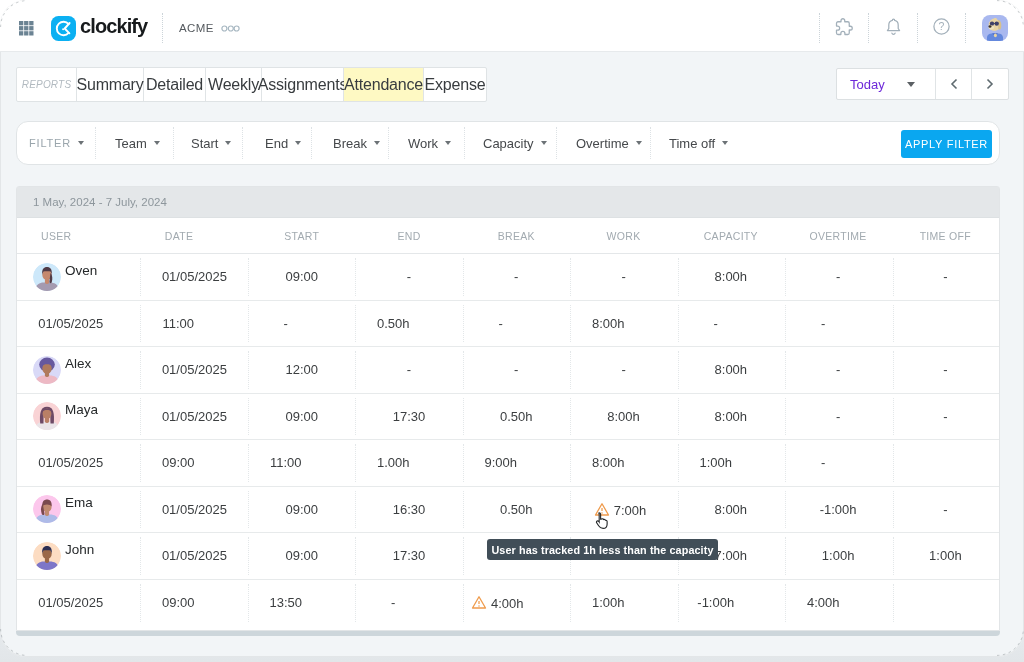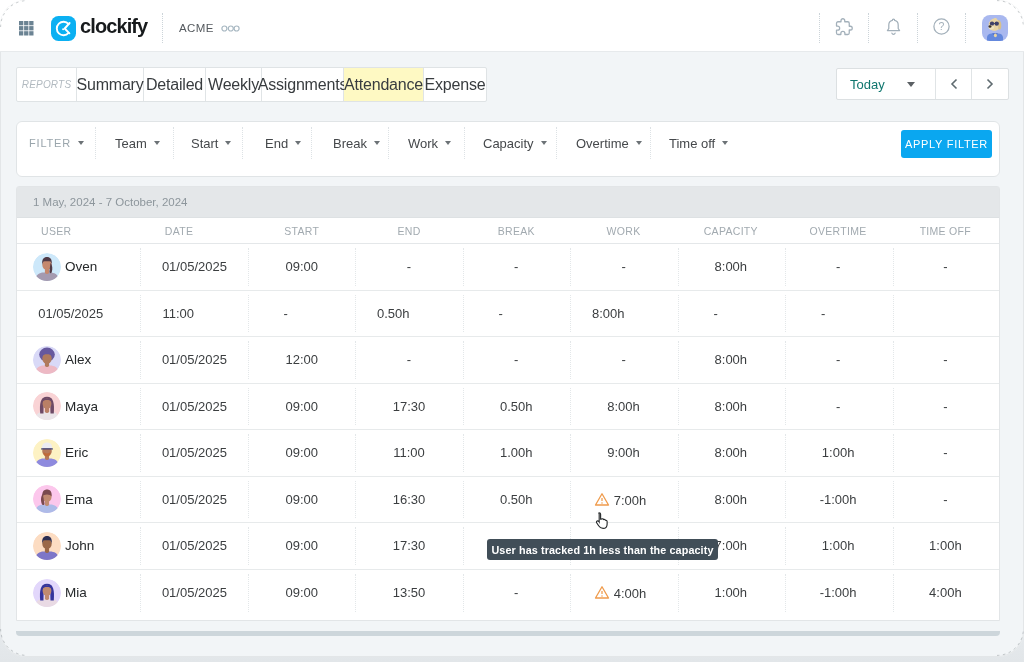--- a/index.html
+++ b/index.html
@@ -26,38 +26,38 @@
 .acme { position:absolute; left:179px; top:21.5px; font-size:11.5px; color:#54595e; letter-spacing:0.4px; }
 .tb-ico { position:absolute; top:18px; }
 .tb-avatar { position:absolute; left:982px; top:15px; width:26px; height:26px; border-radius:8px; overflow:hidden; }
 
 .tabs { position:absolute; left:16px; top:67px; height:35px; display:flex; background:#fff; border:1px solid #dfe3e5; border-radius:2px; }
 .tab { display:flex; align-items:center; justify-content:center; font-size:16px; letter-spacing:-0.2px; color:#383c3f; border-right:1px solid #e0e4e6; }
 .tab:last-child { border-right:none; }
 .tab.rep { font-size:10px; color:#b2bac0; letter-spacing:0.2px;font-style:italic; }
 .tab.active { background:#fef9c3; }
 .datenav { position:absolute; left:836px; top:68px; height:32px; display:flex; background:#fff; border:1px solid #dce0e2; border-radius:2px; }
-.dn-today { width:99px; display:flex; align-items:center; justify-content:space-between; padding:0 20px 0 13px; font-size:13px; color:#0f766e; border-right:1px solid #e0e4e6; }
+.dn-today { width:99px; display:flex; align-items:center; justify-content:space-between; padding:0 20px 0 13px; font-size:13px; color:#6d28d9; border-right:1px solid #e0e4e6; }
 .dn-btn { width:36px; display:flex; align-items:center; justify-content:center; border-right:1px solid #e0e4e6; }
 .dn-btn:last-child { border-right:none; }
 .caret { display:inline-block; width:0; height:0; border-left:4.5px solid transparent; border-right:4.5px solid transparent; border-top:5px solid #5b6064; }
 
-.filterbar { position:absolute; left:16px; top:121px; width:984px; height:56px; background:#fff; border:1px solid #e0e4e6; border-radius:6px; }
+.filterbar { position:absolute; left:16px; top:121px; width:984px; height:44px; background:#fff; border:1px solid #e0e4e6; border-radius:12px; }
 .f-item { position:absolute; top:0; height:42px; display:flex; align-items:center; gap:7px; font-size:13px; color:#45484b; }
 .f-item .caret { border-left-width:3.8px; border-right-width:3.8px; border-top-width:4.4px; border-top-color:#6c7276; }
 .f-label { font-size:11px; color:#9aa5ac; letter-spacing:0.8px; }
 .f-sep { position:absolute; top:5px; height:32px; width:0; border-left:1px dotted #dde2e5; }
 .applybtn { position:absolute; left:884px; top:8px; width:91px; height:28px; background:#0aa7f0; color:#fff; border-radius:3px; font-size:11px; letter-spacing:0.7px; display:flex; align-items:center; justify-content:center; font-weight:400; }
 
 .card { position:absolute; left:16px; top:186px; width:984px; background:#fff; border:1px solid #e2e5e7; border-radius:3px 3px 0 0; padding-bottom:4px; }
 .datestrip { height:31px; background:#e4e7e9; display:flex; align-items:center; padding-left:16px; font-size:11.5px; color:#8d969c; border-bottom:1px solid #dde1e3; }
-.thead { height:26px; display:flex; align-items:center; border-bottom:1px solid #e4e7e9; font-size:10.5px; color:#a2aab0; letter-spacing:0.3px; }
+.thead { height:36px; display:flex; align-items:center; border-bottom:1px solid #e4e7e9; font-size:10.5px; color:#a2aab0; letter-spacing:0.3px; }
 .trow { height:46.5px; display:flex; align-items:center; border-bottom:1px solid #e7eaeb; font-size:13px; color:#3b3e40; position:relative; }
 .trow:last-child { border-bottom:none; }
-.c-user { width:124px; display:flex; align-items:center; padding-left:16px; gap:4px; }
+.c-user { width:124px; display:flex; padding-left:16px; gap:4px; }
 .c-user .nm { font-size:13.5px; color:#26292b; }
 .col { width:107.5px; text-align:center; }
 .colh-user { width:124px; padding-left:24px; }
 .vsep { position:absolute; top:4px; bottom:4px; width:0; border-left:1px dotted #e3e7e9; }
 .warn { display:inline-block; vertical-align:-2.5px; margin-right:4px; margin-left:-7px; }
 .cardbottom { position:absolute; left:16px; top:631px; width:984px; height:5px; background:#cdd6db; border-radius:0 0 4px 4px; }
 
 .tooltip { position:absolute; left:487px; top:539px; width:231px; height:21px; background:#414e58; border-radius:3px; color:#fff; font-size:10.8px; font-weight:700; display:flex; align-items:center; justify-content:center; z-index:5; white-space:nowrap; letter-spacing:0.1px; }
 .cursor { position:absolute; left:594px; top:511px; z-index:6; }
 </style>
@@ -184,21 +184,21 @@
     <div class="f-sep" style="left:447px;"></div>
     <div class="f-item" style="left:466px;">Capacity<span class="caret"></span></div>
     <div class="f-sep" style="left:539px;"></div>
     <div class="f-item" style="left:559px;">Overtime<span class="caret"></span></div>
     <div class="f-sep" style="left:633px;"></div>
     <div class="f-item" style="left:652px;">Time off<span class="caret"></span></div>
     <div class="applybtn">APPLY FILTER</div>
   </div>
 
   <div class="card">
-    <div class="datestrip">1 May, 2024 - 7 October, 2024</div>
+    <div class="datestrip">1 May, 2024 - 7 July, 2024</div>
     <div class="thead">
       <div class="colh-user">USER</div>
       <div class="col" style="text-align:left; padding-left:24px;">DATE</div>
         <div class="col">START</div>
         <div class="col">END</div>
         <div class="col">BREAK</div>
         <div class="col">WORK</div>
         <div class="col">CAPACITY</div>
         <div class="col">OVERTIME</div>
         <div class="col">TIME OFF</div>
@@ -332,39 +332,20 @@
     </div>
     <div class="trow">
         <div class="vsep" style="left:123px;"></div>
         <div class="vsep" style="left:230.5px;"></div>
         <div class="vsep" style="left:338px;"></div>
         <div class="vsep" style="left:445.5px;"></div>
         <div class="vsep" style="left:553px;"></div>
         <div class="vsep" style="left:660.5px;"></div>
         <div class="vsep" style="left:768px;"></div>
         <div class="vsep" style="left:875.5px;"></div>
-      <div class="c-user">
-          <svg width="28" height="28" viewBox="0 0 28 28">
-            <defs>
-              <clipPath id="av4">
-                <circle cx="14" cy="14" r="14"></circle>
-              </clipPath>
-            </defs>
-            <g clip-path="url(#av4)">
-              <circle cx="14" cy="14" r="14" fill="#fdf2c4"></circle>
-              <path d="M2.5 28 L2.5 26.5 C2.5 21.5 7.5 19.3 11 19.6 L17 19.6 C21 19.6 25.5 21.5 25.5 26.5 L25.5 28 Z" fill="#8e8ade"></path>
-              <rect x="11.9" y="15" width="4.2" height="6" rx="1.8" fill="#b5795a"></rect>
-              <ellipse cx="14" cy="12" rx="4.8" ry="5.4" fill="#b5795a"></ellipse>
-              <path d="M10.6 13 C10.6 16.6 11.9 17.4 14 17.4 C16.1 17.4 17.4 16.6 17.4 13 C16.5 14.9 11.5 14.9 10.6 13 Z" fill="#c06a38"></path>
-              <path d="M8.9 9.6 C8.6 5.6 11 3.6 14 3.6 C17 3.6 19.4 5.6 19.1 9.6 Z" fill="#ecebf2"></path>
-              <path d="M8.3 9.2 L19.7 9.2 L20 10.6 L8 10.6 Z" fill="#3c3f75"></path>
-            </g>
-          </svg>
-          <span class="nm">Eric</span>
-        </div>
       <div class="col">01/05/2025</div>
         <div class="col">09:00</div>
         <div class="col">11:00</div>
         <div class="col">1.00h</div>
         <div class="col">9:00h</div>
         <div class="col">8:00h</div>
         <div class="col">1:00h</div>
         <div class="col">-</div>
     </div>
     <div class="trow">
@@ -444,38 +425,20 @@
     </div>
     <div class="trow">
         <div class="vsep" style="left:123px;"></div>
         <div class="vsep" style="left:230.5px;"></div>
         <div class="vsep" style="left:338px;"></div>
         <div class="vsep" style="left:445.5px;"></div>
         <div class="vsep" style="left:553px;"></div>
         <div class="vsep" style="left:660.5px;"></div>
         <div class="vsep" style="left:768px;"></div>
         <div class="vsep" style="left:875.5px;"></div>
-      <div class="c-user">
-          <svg width="28" height="28" viewBox="0 0 28 28">
-            <defs>
-              <clipPath id="av7">
-                <circle cx="14" cy="14" r="14"></circle>
-              </clipPath>
-            </defs>
-            <g clip-path="url(#av7)">
-              <circle cx="14" cy="14" r="14" fill="#e2d7fb"></circle>
-              <path d="M2.5 28 L2.5 26.5 C2.5 21.5 7.5 19.3 11 19.6 L17 19.6 C21 19.6 25.5 21.5 25.5 26.5 L25.5 28 Z" fill="#e9dae4"></path>
-              <rect x="11.9" y="15" width="4.2" height="6" rx="1.8" fill="#c08a70"></rect>
-              <path d="M7.2 21.5 C6.4 12 7.3 4.8 14 4.8 C20.7 4.8 21.6 12 20.8 21.5 L17.5 21.5 C17.3 15.5 17.4 12.5 16.9 10.8 L11.1 10.8 C10.6 12.5 10.7 15.5 10.5 21.5 Z" fill="#35349c"></path>
-              <ellipse cx="14" cy="11.8" rx="4.4" ry="5.2" fill="#c08a70"></ellipse>
-              <path d="M9.5 9.8 C10.3 7.4 17.7 7.4 18.5 9.8 L18.5 6.6 L9.5 6.6 Z" fill="#35349c"></path>
-            </g>
-          </svg>
-          <span class="nm">Mia</span>
-        </div>
       <div class="col">01/05/2025</div>
         <div class="col">09:00</div>
         <div class="col">13:50</div>
         <div class="col">-</div>
         <div class="col"><svg class="warn" width="16" height="15" viewBox="0 0 16 15">
             <path d="M8 1.7 L14.5 13 L1.5 13 Z" fill="none" stroke="#ef9b4c" stroke-width="1.3" stroke-linejoin="round"></path>
             <path d="M8 5.9 L8 9.1" stroke="#ef9b4c" stroke-width="1.25"></path>
             <circle cx="8" cy="10.9" r="0.75" fill="#ef9b4c"></circle>
           </svg>4:00h</div>
         <div class="col">1:00h</div>

